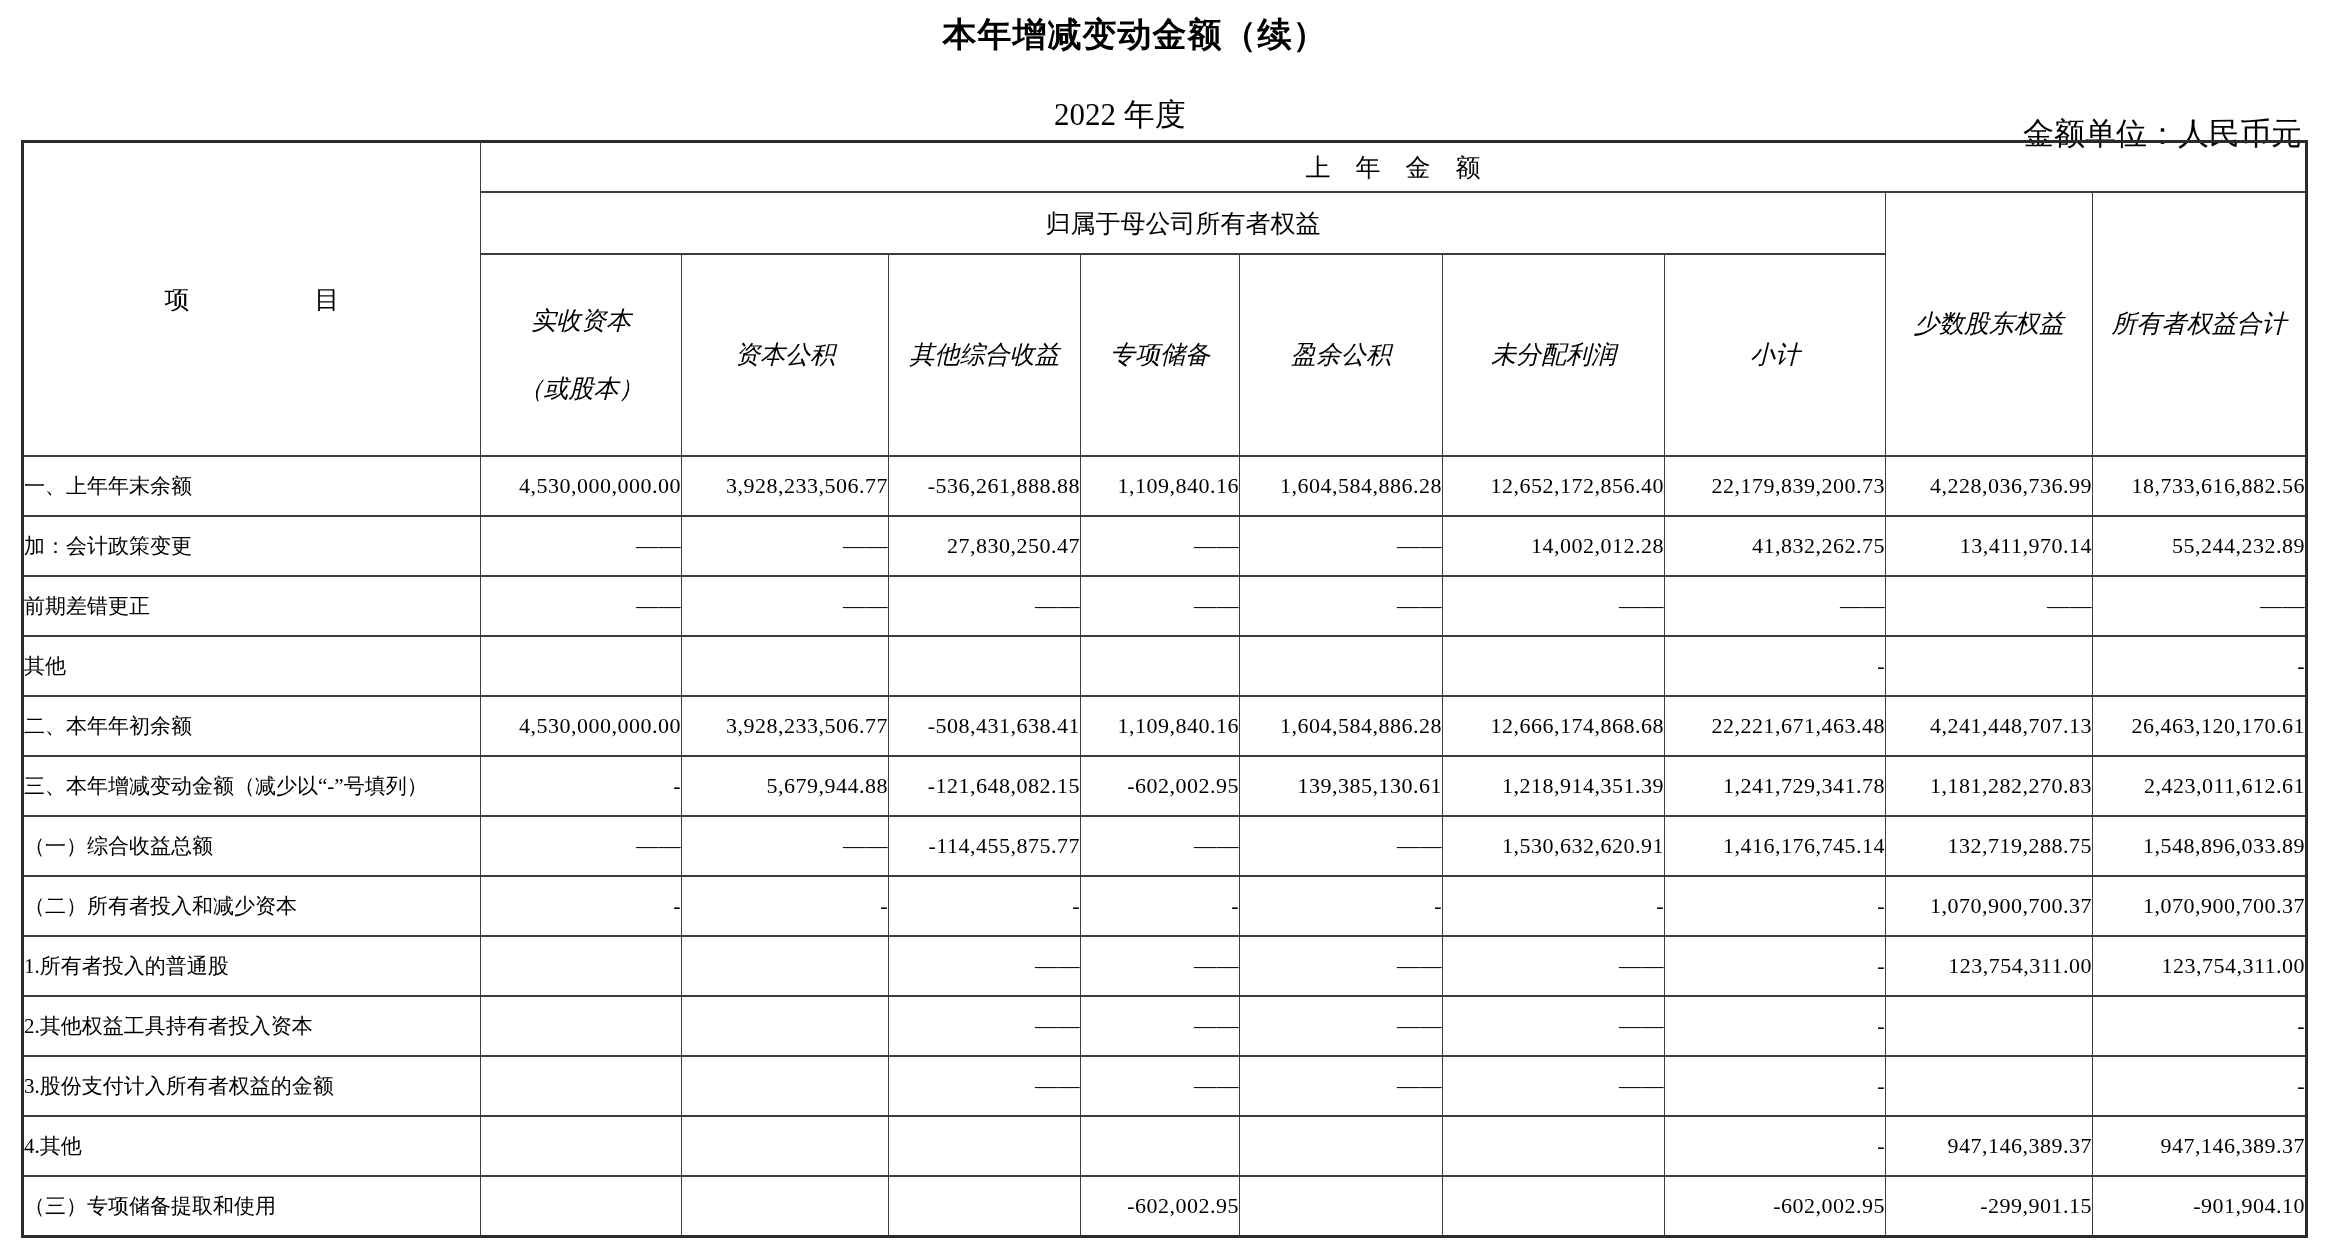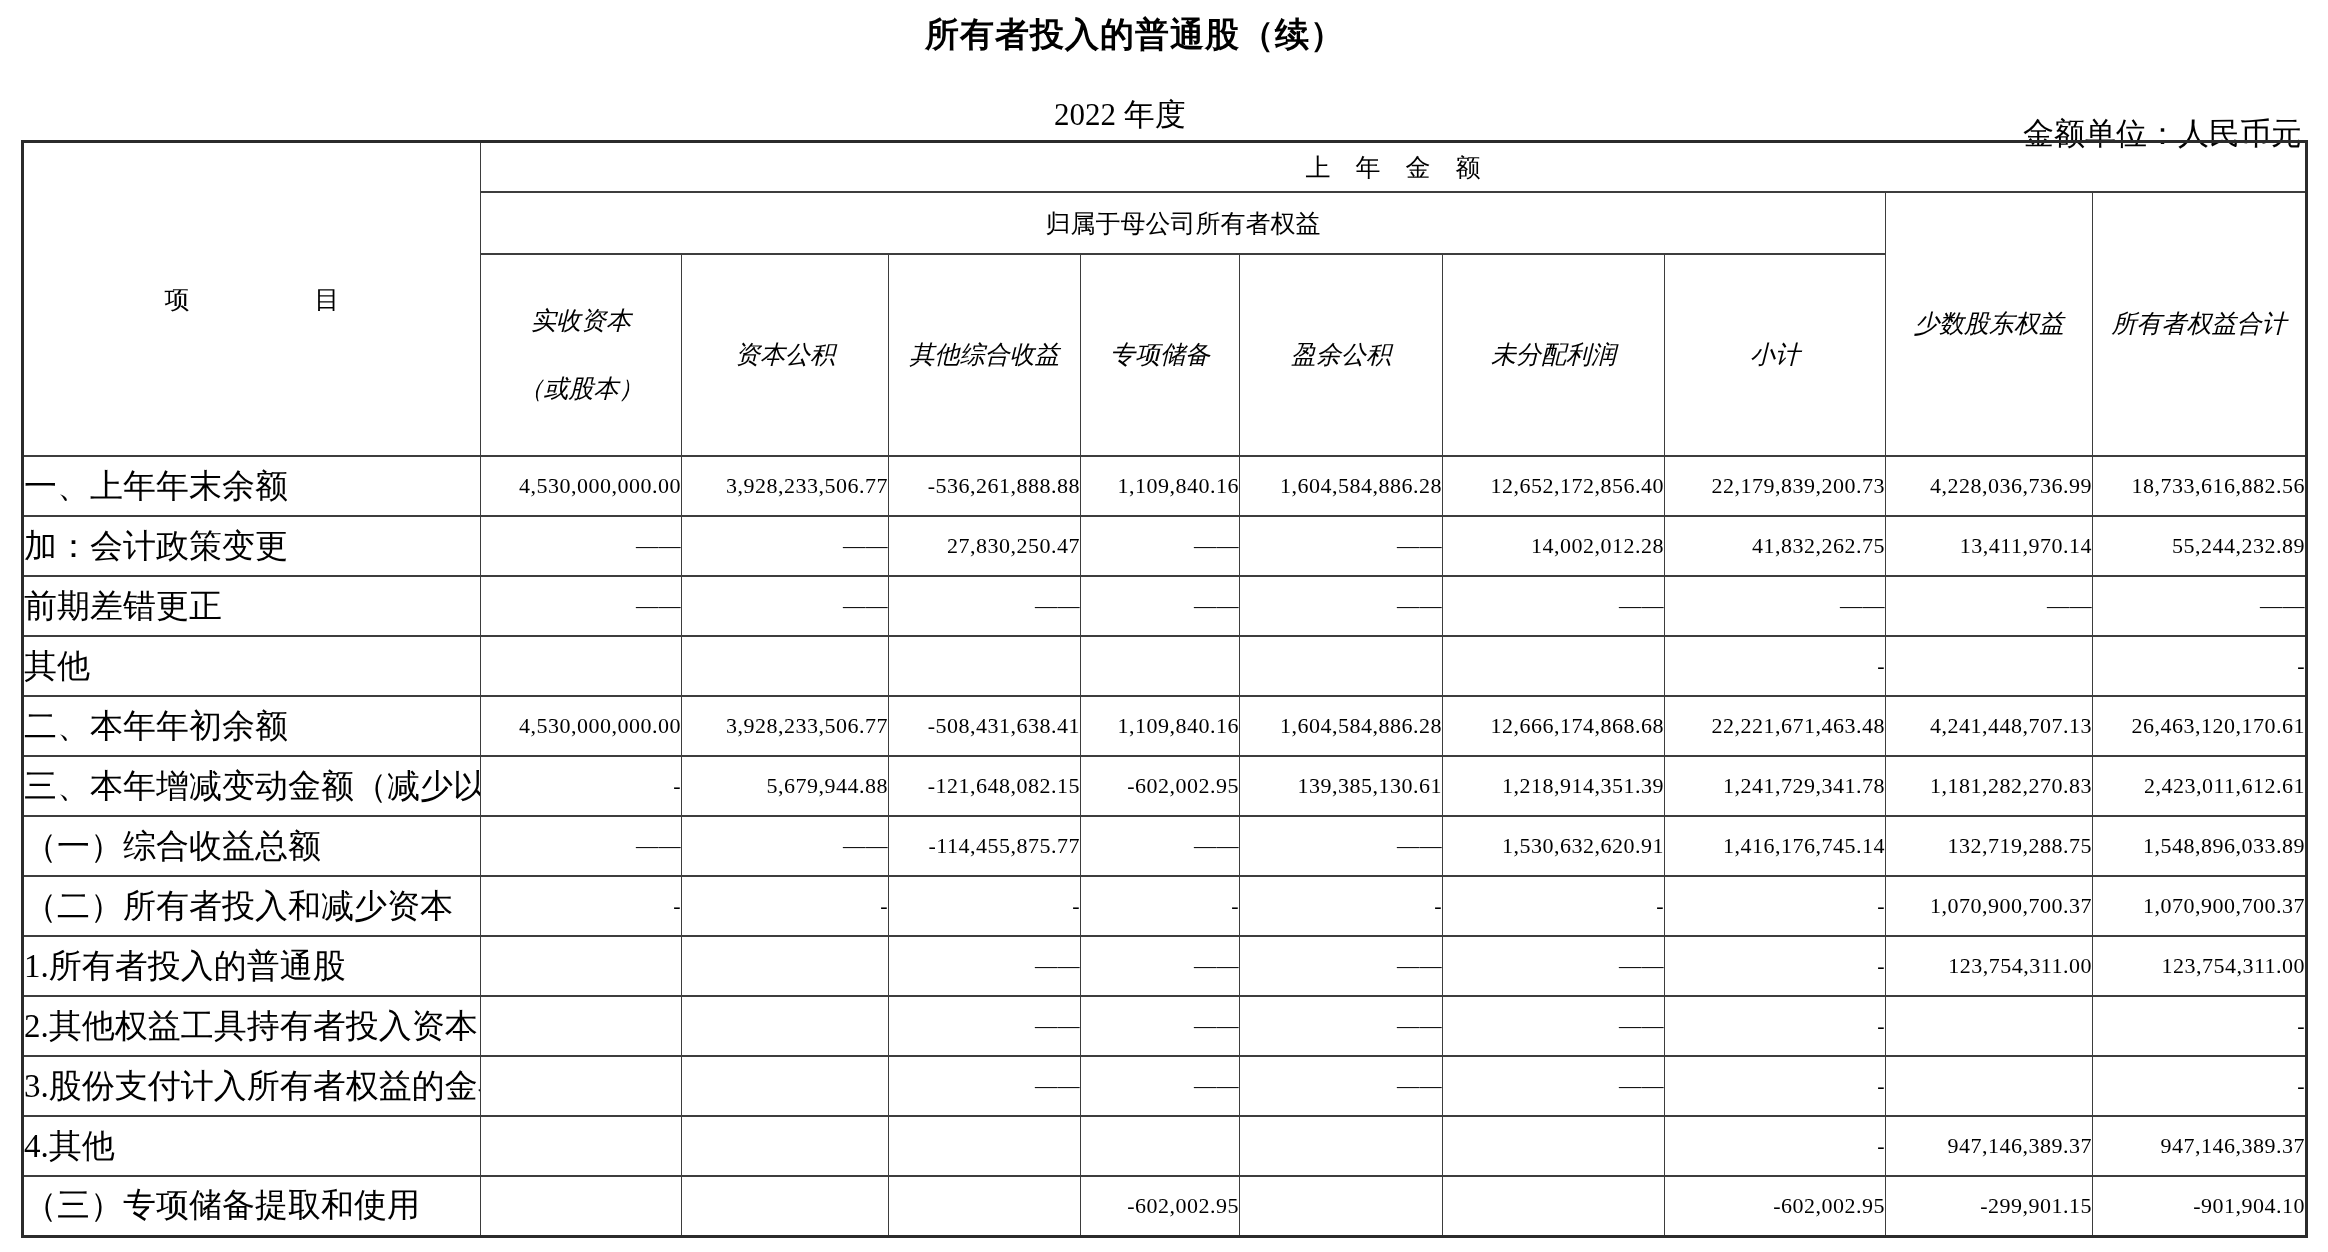--- a/index.html
+++ b/index.html
@@ -38,38 +38,38 @@
   tr.band-row th{height:48px;}
   th.band{font-size:25px;text-align:center;vertical-align:middle;white-space:pre;}
   tr.group-row th.band{height:60px;}
   th.col-head{
     font-size:25px;vertical-align:middle;line-height:1.35;font-style:italic;
   }
   tr.cols-row th{height:200px;}
   th.col-head .line2{margin-top:34px;}
   tbody tr{height:60px;}
   td.item{
-    font-size:33px;text-align:left;vertical-align:middle;white-space:nowrap;
+    font-size:21px;text-align:left;vertical-align:middle;white-space:nowrap;
   }
   td.num{
     font-size:22px;text-align:right;vertical-align:middle;
     padding-right:18px;letter-spacing:0.5px;white-space:nowrap;
     font-family:"Liberation Serif","DejaVu Serif",serif;
   }
   .ind-0{padding-left:10px;}
   .ind-1{padding-left:28px;}
   .ind-2{padding-left:46px;}
   .ind-3{padding-left:24px;}
   .ind-4{padding-left:42px;margin-top:30px;}
   .ind-5{padding-left:50px;margin-left:16px;}
 </style>
 </head>
 <body>
 
-<div class="doc-title">所有者投入的普通股（续）</div>
+<div class="doc-title">本年增减变动金额（续）</div>
 
 <div class="meta-row">
   <span class="meta-period">2022 年度</span>
   <span class="meta-unit">金额单位：人民币元</span>
 </div>
 
 <table class="equity">
   <colgroup>
     <col style="width:458px">
       <col style="width:201px">

